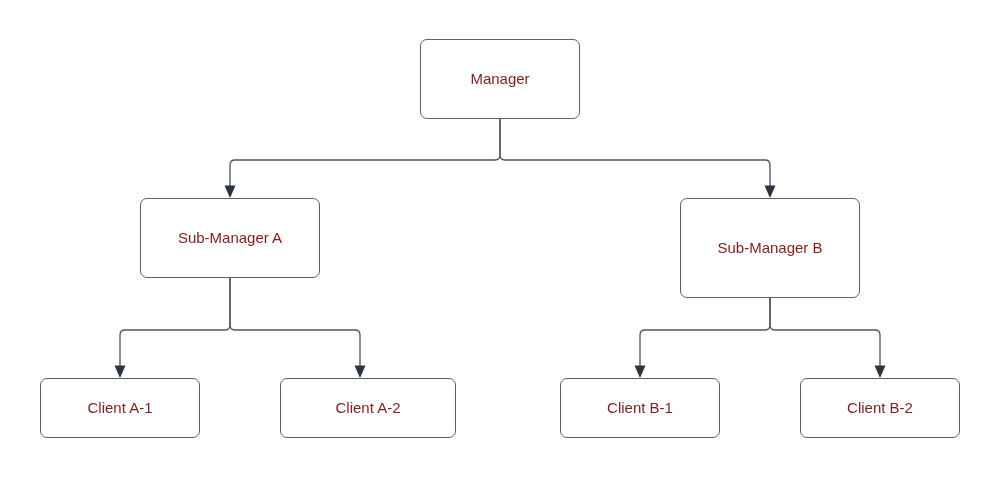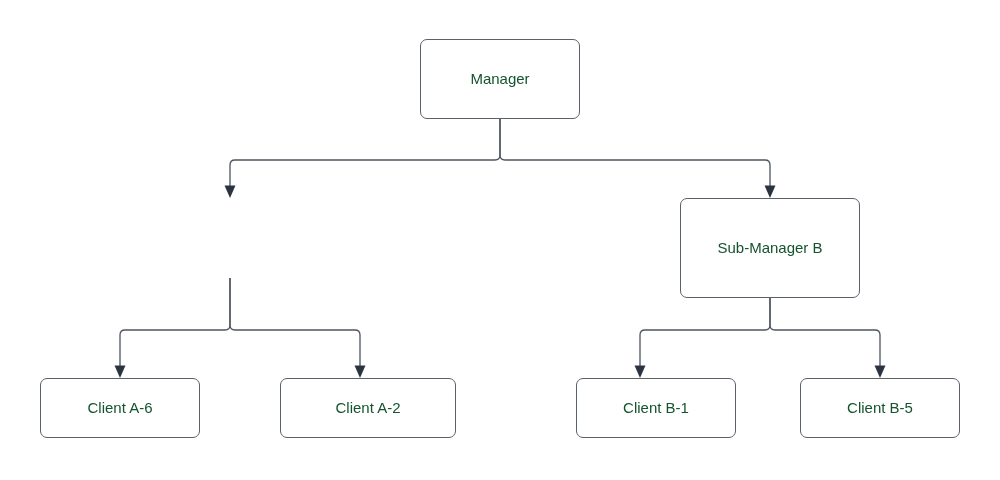--- a/index.html
+++ b/index.html
@@ -30,33 +30,33 @@
     position: absolute;
     box-sizing: border-box;
     background: #ffffff;
     border: 1px solid #59616b;
     border-radius: 7px;
     display: flex;
     align-items: center;
     justify-content: center;
   }
   .node .label {
-    color: #14532d;
+    color: #7f1d1d;
     font-size: 15px;
     line-height: 1.2;
     text-align: left;
     white-space: nowrap;
   }
   
   .n-manager { left: 420px; top:  39px; width: 160px; height: 80px; }
   .n-suba    { left: 140px; top: 198px; width: 180px; height: 80px; }
   .n-subb    { left: 680px; top: 198px; width: 180px; height: 100px; }
   .n-ca1     { left:  40px; top: 378px; width: 160px; height: 60px; }
   .n-ca2     { left: 280px; top: 378px; width: 176px; height: 60px; }
-  .n-cb1     { left: 560px; top: 378px; width: 160px; height: 60px; margin-left: 16px; }
+  .n-cb1     { left: 560px; top: 378px; width: 160px; height: 60px; }
   .n-cb2     { left: 800px; top: 378px; width: 160px; height: 60px; }
 </style>
 </head>
 <body>
 
 <div class="canvas">
 
   <svg class="edges" viewBox="0 0 1000 480" xmlns="http://www.w3.org/2000/svg">
 
     <g>
@@ -87,34 +87,37 @@
     <g>
       <path d="M 770 278 L 770 325 Q 770 330 775 330 L 875 330 Q 880 330 880 335 L 880 366" stroke="#4d5560"></path>
       <polygon points="880,378 874.5,365.5 885.5,365.5" fill="#2b3340"></polygon>
     </g>
   </svg>
 
   <div class="node n-manager">
     <span class="label">Manager</span>
   </div>
 
+  <div class="node n-suba">
+    <span class="label">Sub-Manager A</span>
+  </div>
 
   <div class="node n-subb">
     <span class="label">Sub-Manager B</span>
   </div>
 
   <div class="node n-ca1">
-    <span class="label">Client A-6</span>
+    <span class="label">Client A-1</span>
   </div>
 
   <div class="node n-ca2">
     <span class="label">Client A-2</span>
   </div>
 
   <div class="node n-cb1">
     <span class="label">Client B-1</span>
   </div>
 
   <div class="node n-cb2">
-    <span class="label">Client B-5</span>
+    <span class="label">Client B-2</span>
   </div>
 
 </div>
 
 </body></html>

